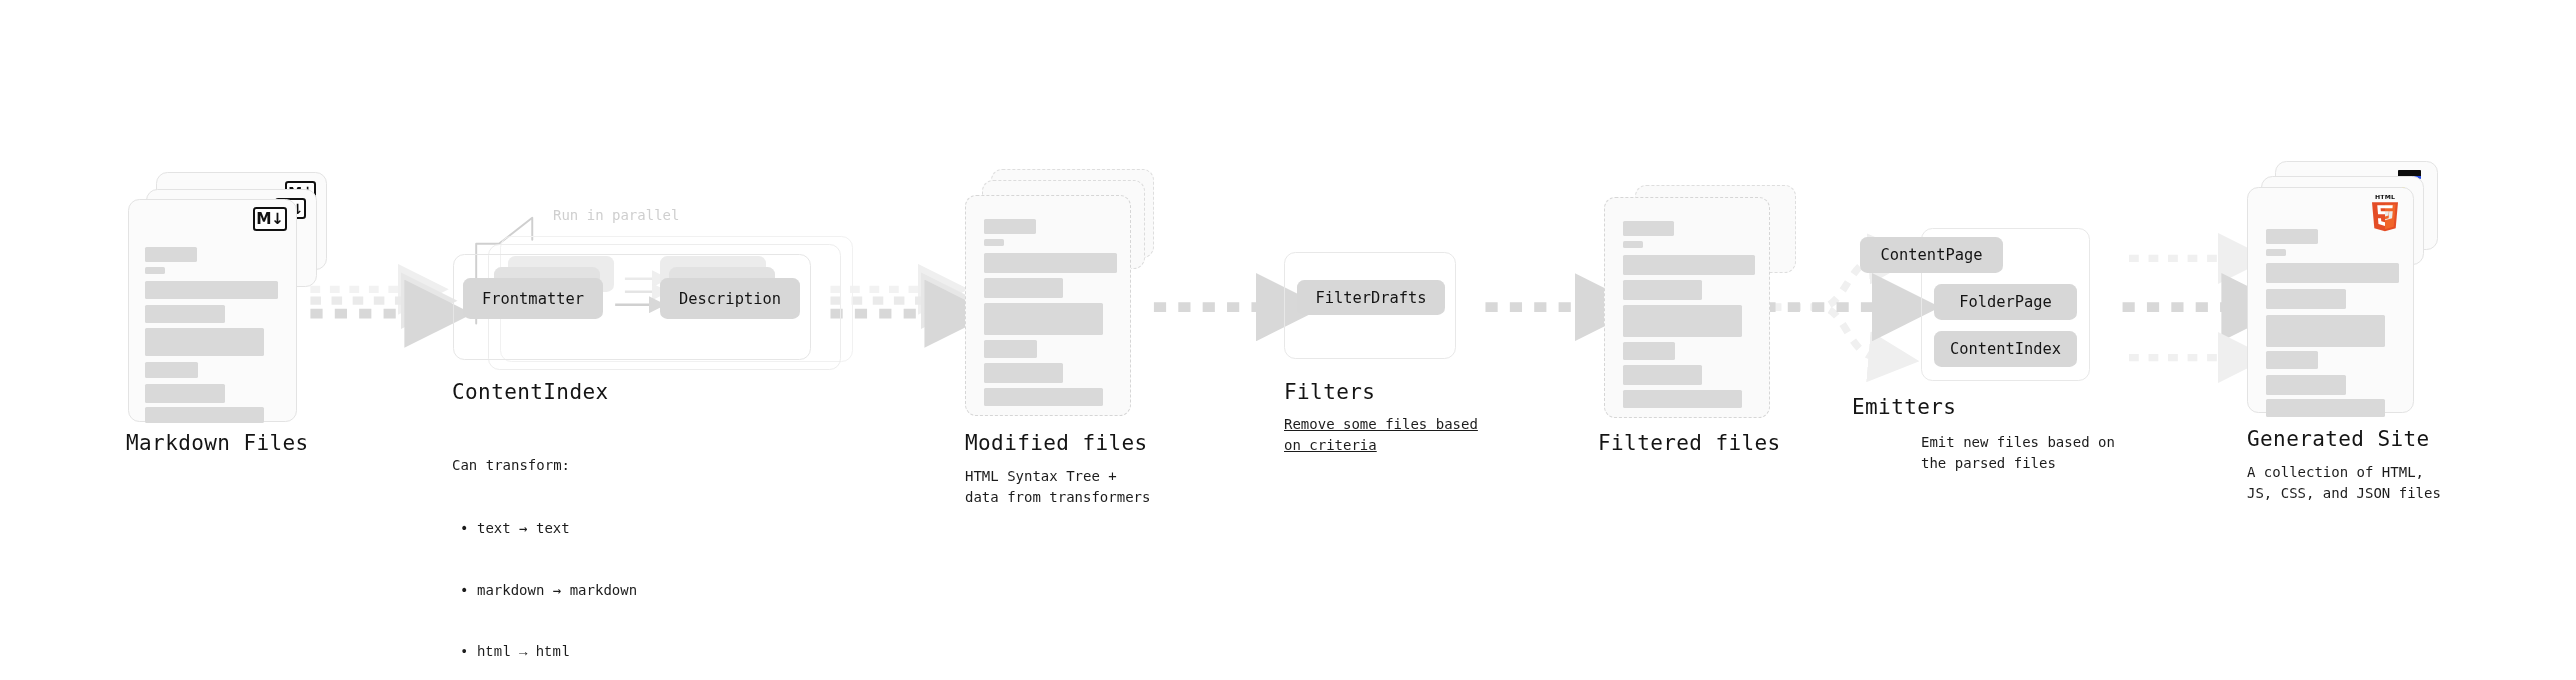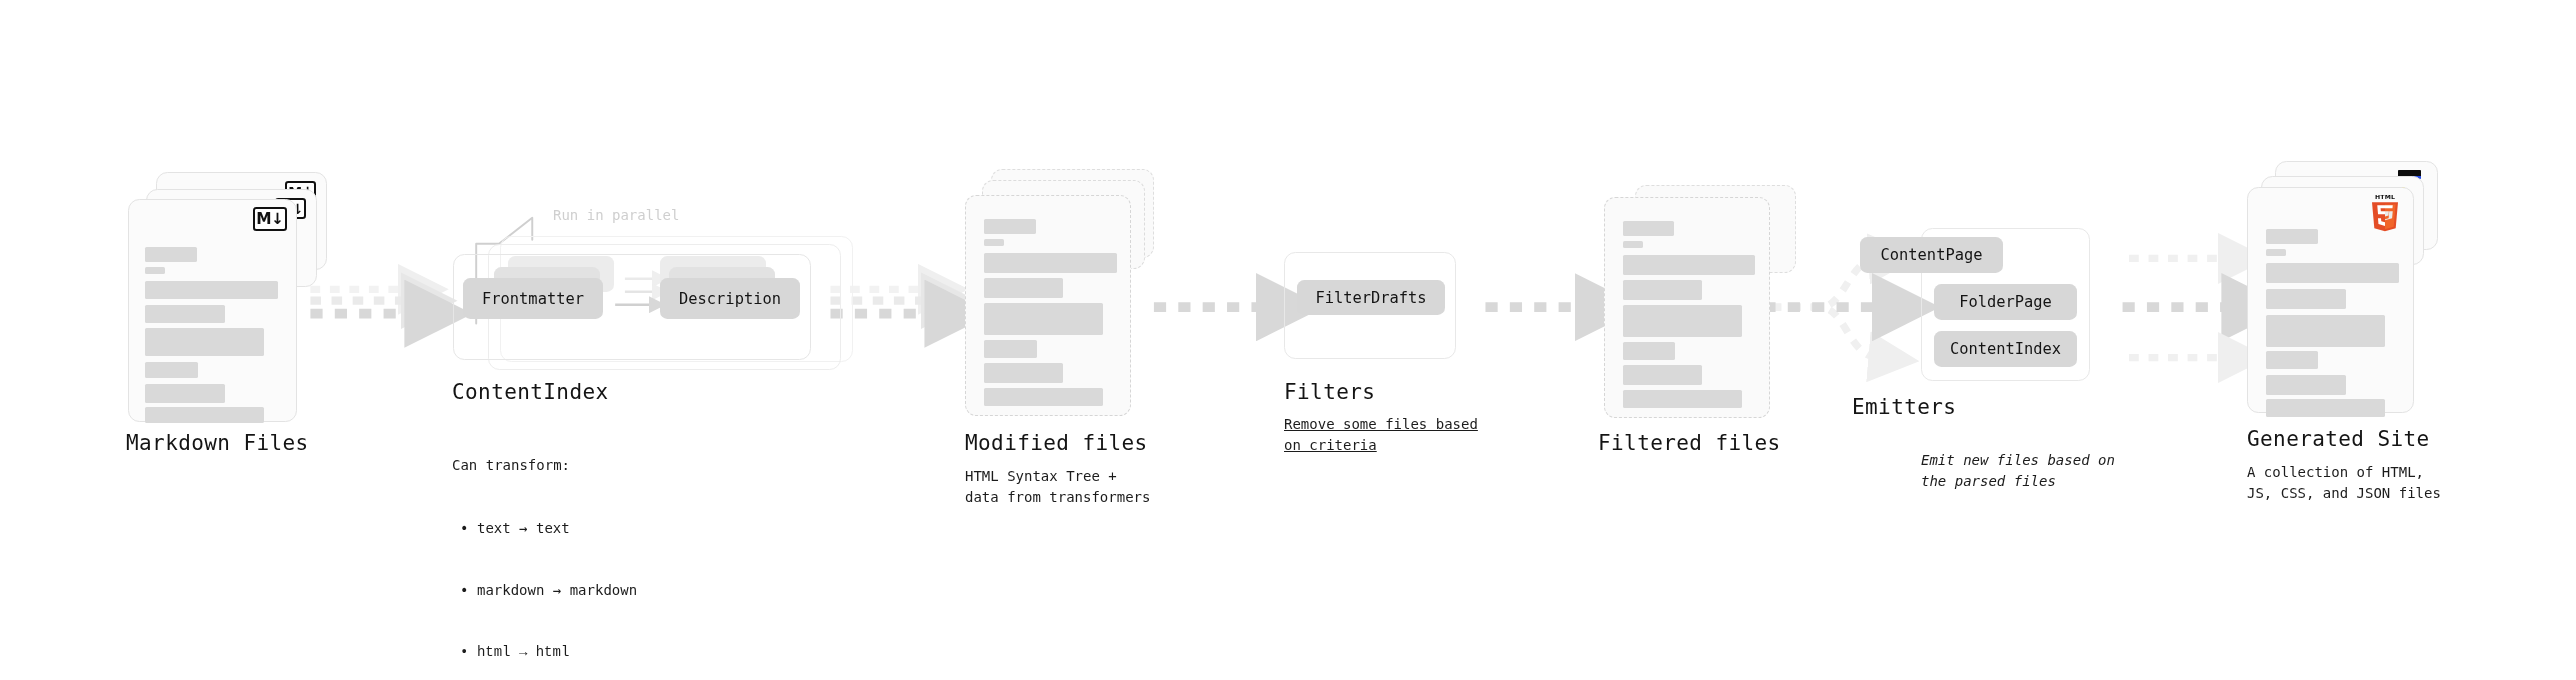--- a/index.html
+++ b/index.html
@@ -231,21 +231,21 @@
   </div>
   <div class="caption-title" style="left:1598px; top:431px;">Filtered files</div>
 
   <div>
     <div class="groupbox" style="left:1921px; top:228px; width:169px; height:153px;"></div>
     <div class="chip" style="left:1860px; top:237px; width:143px; height:36px;">ContentPage</div>
     <div class="chip" style="left:1934px; top:284px; width:143px; height:36px;">FolderPage</div>
     <div class="chip" style="left:1934px; top:331px; width:143px; height:36px;">ContentIndex</div>
   </div>
   <div class="caption-title" style="left:1852px; top:395px;">Emitters</div>
-  <div class="caption-sub" style="left:1921px; top:450px;font-style:italic;">Emit new files based on
+  <div class="caption-sub" style="left:1921px; top:432px;">Emit new files based on
 the parsed files</div>
 
   <div class="doc-stack">
 
     <div class="doc" style="left:2275px; top:161px; width:163px; height:89px;">
       <div class="badge-chip" style="right:16.3px; top:8.1px; width:23px; height:9px; background:#0c0c0c; border-bottom:3.3px solid #264de4;"></div>
     </div>
 
     <div class="doc" style="left:2261px; top:176px; width:163px; height:89px;">
       <div class="badge-chip" style="right:18px; top:9.8px; width:32.5px; height:18px; background:#f7df1e; border-radius:1.6px;"></div>

